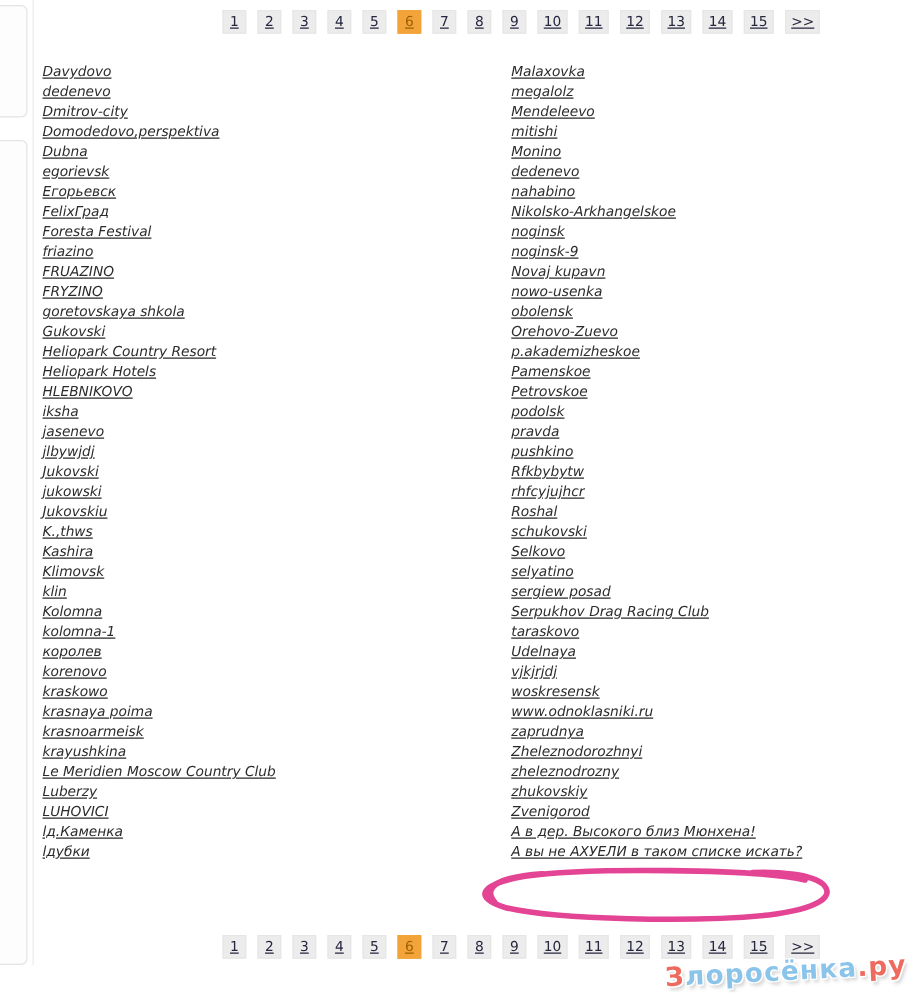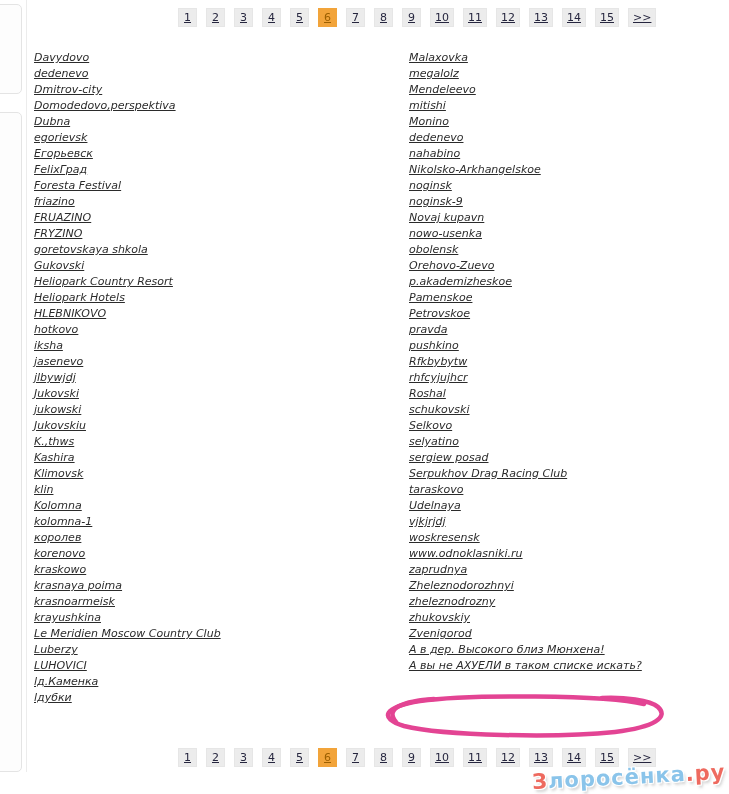--- a/index.html
+++ b/index.html
@@ -78,21 +78,20 @@
       <li><a>FelixГрад</a></li>
       <li><a>Foresta Festival</a></li>
       <li><a>friazino</a></li>
       <li><a>FRUAZINO</a></li>
       <li><a>FRYZINO</a></li>
       <li><a>goretovskaya shkola</a></li>
       <li><a>Gukovski</a></li>
       <li><a>Heliopark Country Resort</a></li>
       <li><a>Heliopark Hotels</a></li>
       <li><a>HLEBNIKOVO</a></li>
-      <li><a>hotkovo</a></li>
       <li><a>iksha</a></li>
       <li><a>jasenevo</a></li>
       <li><a>jlbywjdj</a></li>
       <li><a>Jukovski</a></li>
       <li><a>jukowski</a></li>
       <li><a>Jukovskiu</a></li>
       <li><a>K.,thws</a></li>
       <li><a>Kashira</a></li>
       <li><a>Klimovsk</a></li>
       <li><a>klin</a></li>
@@ -122,20 +121,21 @@
       <li><a>Nikolsko-Arkhangelskoe</a></li>
       <li><a>noginsk</a></li>
       <li><a>noginsk-9</a></li>
       <li><a>Novaj kupavn</a></li>
       <li><a>nowo-usenka</a></li>
       <li><a>obolensk</a></li>
       <li><a>Orehovo-Zuevo</a></li>
       <li><a>p.akademizheskoe</a></li>
       <li><a>Pamenskoe</a></li>
       <li><a>Petrovskoe</a></li>
+      <li><a>podolsk</a></li>
       <li><a>pravda</a></li>
       <li><a>pushkino</a></li>
       <li><a>Rfkbybytw</a></li>
       <li><a>rhfcyjujhcr</a></li>
       <li><a>Roshal</a></li>
       <li><a>schukovski</a></li>
       <li><a>Selkovo</a></li>
       <li><a>selyatino</a></li>
       <li><a>sergiew posad</a></li>
       <li><a>Serpukhov Drag Racing Club</a></li>

